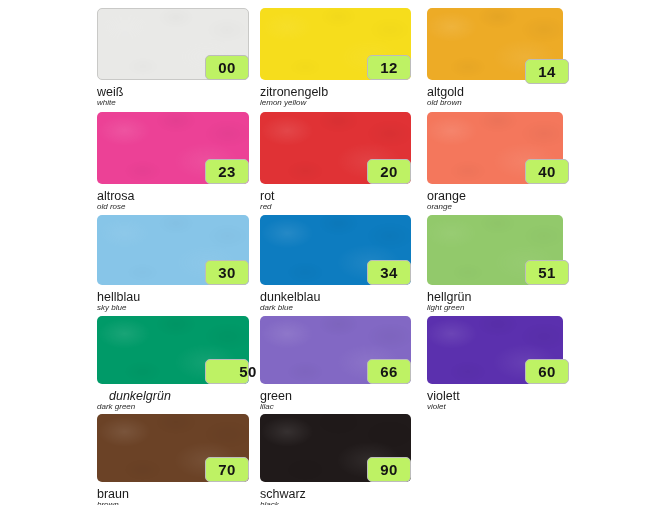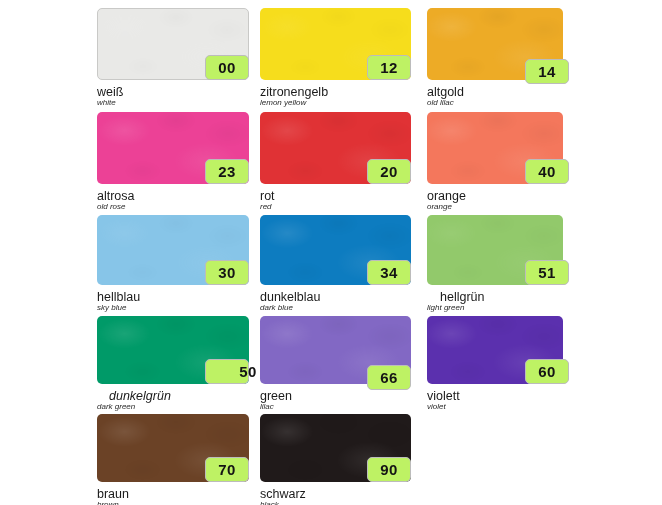--- a/index.html
+++ b/index.html
@@ -99,21 +99,21 @@
     <div class="swatch-cell" style="left: 260px; top: 8px; width: 151px; height: 100px;">
       <div class="chip pale" style="width: 151px; height: 72px; background: rgb(246, 221, 28);"></div>
       <div class="badge" style="width: 44px; height: 25px; left: 107px; top: 47px;">12</div>
       <div class="name-de" style="left: 0px; top: 78px;">zitronengelb</div>
       <div class="name-en" style="left: 0px; top: 91px;">lemon yellow</div>
     </div>
     <div class="swatch-cell" style="left: 427px; top: 8px; width: 136px; height: 100px;">
       <div class="chip" style="width: 136px; height: 72px; background: rgb(237, 171, 38);"></div>
       <div class="badge" style="width: 44px; height: 25px; left: 98px; top: 51px;">14</div>
       <div class="name-de" style="left: 0px; top: 78px;">altgold</div>
-      <div class="name-en" style="left: 0px; top: 91px;">old lilac</div>
+      <div class="name-en" style="left: 0px; top: 91px;">old brown</div>
     </div>
     <div class="swatch-cell" style="left: 97px; top: 112px; width: 152px; height: 100px;">
       <div class="chip" style="width: 152px; height: 72px; background: rgb(236, 65, 150);"></div>
       <div class="badge" style="width: 44px; height: 25px; left: 108px; top: 47px;">23</div>
       <div class="name-de" style="left: 0px; top: 78px;">altrosa</div>
       <div class="name-en" style="left: 0px; top: 91px;">old rose</div>
     </div>
     <div class="swatch-cell" style="left: 260px; top: 112px; width: 151px; height: 100px;">
       <div class="chip" style="width: 151px; height: 72px; background: rgb(224, 50, 53);"></div>
       <div class="badge" style="width: 44px; height: 25px; left: 107px; top: 47px;">20</div>
@@ -134,32 +134,32 @@
     </div>
     <div class="swatch-cell" style="left: 260px; top: 215px; width: 151px; height: 98px;">
       <div class="chip" style="width: 151px; height: 70px; background: rgb(13, 124, 192);"></div>
       <div class="badge" style="width: 44px; height: 25px; left: 107px; top: 45px;">34</div>
       <div class="name-de" style="left: 0px; top: 76px;">dunkelblau</div>
       <div class="name-en" style="left: 0px; top: 89px;">dark blue</div>
     </div>
     <div class="swatch-cell" style="left: 427px; top: 215px; width: 136px; height: 98px;">
       <div class="chip pale" style="width: 136px; height: 70px; background: rgb(146, 201, 107);"></div>
       <div class="badge" style="width: 44px; height: 25px; left: 98px; top: 45px;">51</div>
-      <div class="name-de" style="left: 13px; top: 76px;">hellgrün</div>
+      <div class="name-de" style="left: 0px; top: 76px;">hellgrün</div>
       <div class="name-en" style="left: 0px; top: 89px;">light green</div>
     </div>
     <div class="swatch-cell" style="left: 97px; top: 316px; width: 152px; height: 96px;">
       <div class="chip" style="width: 152px; height: 68px; background: rgb(0, 154, 104);"></div>
       <div class="badge" style="width: 44px; height: 25px; left: 108px; top: 43px; padding-left: 42px;">50</div>
       <div class="name-de" style="left: 12px; top: 74px; font-style: italic;">dunkelgrün</div>
       <div class="name-en" style="left: 0px; top: 87px;">dark green</div>
     </div>
     <div class="swatch-cell" style="left: 260px; top: 316px; width: 151px; height: 96px;">
       <div class="chip" style="width: 151px; height: 68px; background: rgb(130, 104, 196);"></div>
-      <div class="badge" style="width: 44px; height: 25px; left: 107px; top: 49px;">66</div>
+      <div class="badge" style="width: 44px; height: 25px; left: 107px; top: 43px;">66</div>
       <div class="name-de" style="left: 0px; top: 74px;">green</div>
       <div class="name-en" style="left: 0px; top: 87px;">lilac</div>
     </div>
     <div class="swatch-cell" style="left: 427px; top: 316px; width: 136px; height: 96px;">
       <div class="chip" style="width: 136px; height: 68px; background: rgb(91, 48, 174);"></div>
       <div class="badge" style="width: 44px; height: 25px; left: 98px; top: 43px;">60</div>
       <div class="name-de" style="left: 0px; top: 74px;">violett</div>
       <div class="name-en" style="left: 0px; top: 87px;">violet</div>
     </div>
     <div class="swatch-cell" style="left: 97px; top: 414px; width: 152px; height: 96px;">

